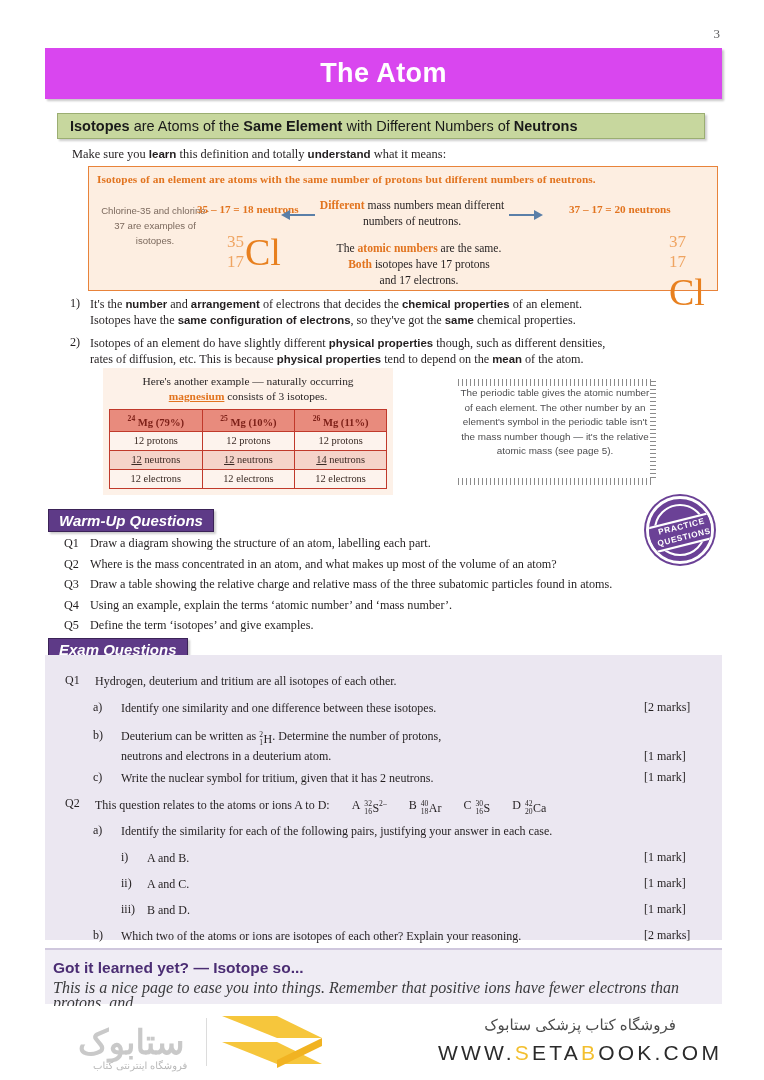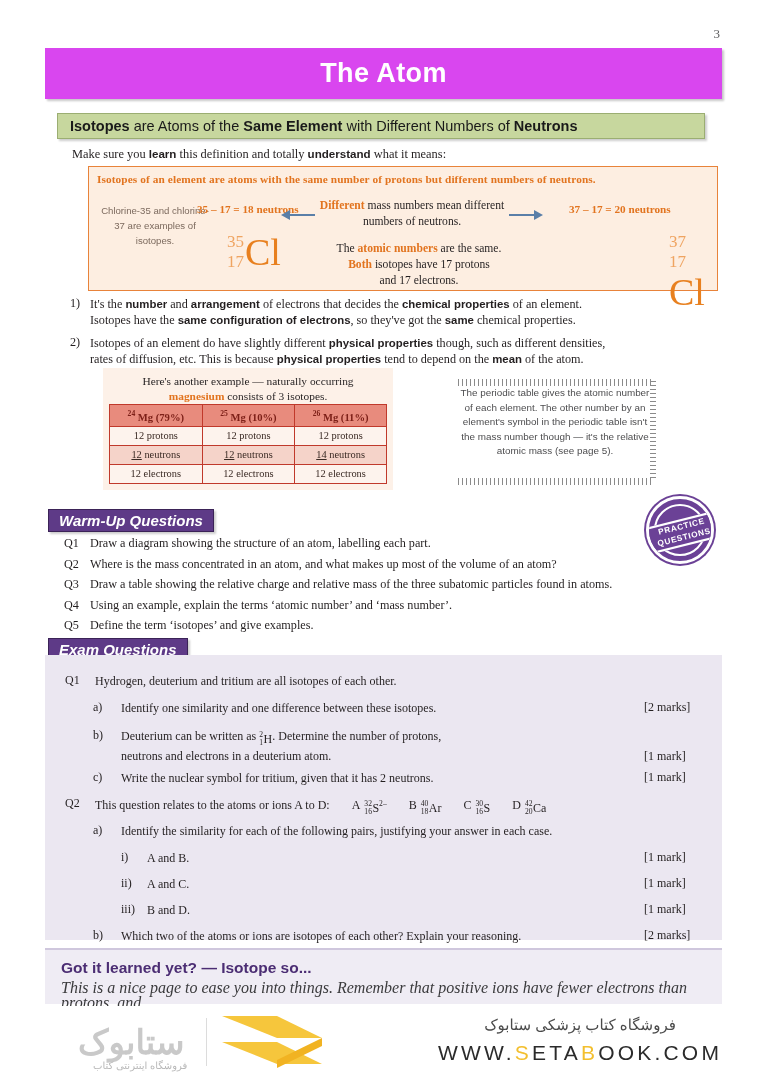--- a/index.html
+++ b/index.html
@@ -120,22 +120,23 @@
 
   
   .mg-block {
     position: absolute; left: 103px; top: 368px;
     width: 290px; background: #fdf1e8;
     padding: 6px 6px 6px;
   }
   .mg-caption {
     text-align: center; font-size: 11.4px; color: #231f20;
     line-height: 15px; font-family: "Liberation Serif", serif;
-  }
-  .mg-caption .hl { color: #e2741f; font-weight: bold; }
+    margin-bottom: 5px;
+  }
+  .mg-caption .hl { color: #e2741f; font-weight: bold; text-decoration: underline; }
   table.mg { border-collapse: collapse; width: 100%; }
   table.mg td {
     border: 1px solid #c0392b; text-align: center;
     font-size: 10.4px; color: #3a2a24; padding: 3.5px 2px;
     font-family: "Liberation Serif", serif;
   }
   table.mg tr.hdr td {
     background: #e88b7d; color: #7d2018; font-weight: bold; font-size: 10.6px;
   }
   table.mg tr.r0 td { background: #fdf3ed; }
@@ -239,21 +240,21 @@
   .nuc sup { font-size: 7.6px; vertical-align: super; }
 
   .abcd { display: inline-block; margin-left: 0; }
   .abcd span.lab { margin-left: 22px; margin-right: 4px; }
 
   
   .summary {
     position: absolute; left: 45px; top: 948px;
     width: 677px; height: 56px; background: #efecf4;
     border-top: 2px solid #cfc7dd;
-    padding: 9px 16px 0 16px;
+    padding: 9px 16px 0 8px;
   }
   .summary h3 {
     font-size: 15.5px; color: #4b2d73; font-weight: bold;
     margin-bottom: 3px;
   }
   .summary p {
     font-family: "Liberation Serif", serif; font-style: italic;
     font-size: 16px; color: #3a3a3c; line-height: 15px;
   }
 

